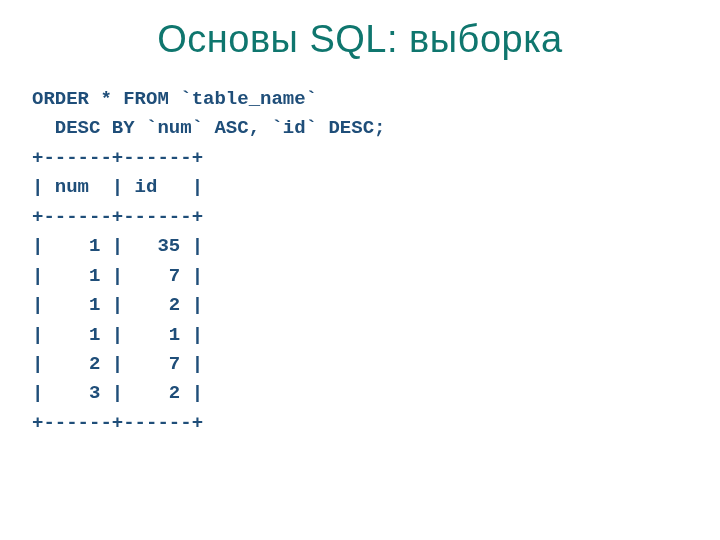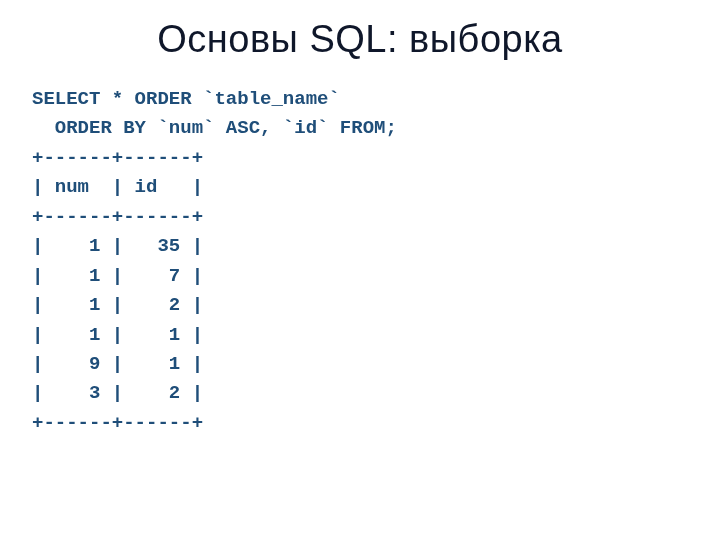--- a/index.html
+++ b/index.html
@@ -11,46 +11,46 @@
       overflow: hidden;
     }
     .slide {
       width: 100%;
       height: 100%;
       padding: 18px 30px;
     }
     .title {
       font-size: 38px;
       font-weight: 400;
-      color: #0f172a;
+      color: #0f766e;
       text-align: center;
       letter-spacing: 0.5px;
       margin-bottom: 24px;
       font-family: "Segoe UI", Arial, sans-serif;
     }
     .code-block {
       font-family: "Courier New", Courier, monospace;
       font-size: 19px;
       font-weight: bold;
       color: #1f4e79;
       line-height: 1.55;
       white-space: pre;
       padding-left: 2px;
     }
   </style>
 </head>
 <body>
 
 <div class="slide">
   <h1 class="title">Основы SQL: выборка</h1>
-  <div class="code-block"><span>SELECT * ORDER `table_name`</span>
-<span>  ORDER BY `num` ASC, `id` FROM;</span>
+  <div class="code-block"><span>ORDER * FROM `table_name`</span>
+<span>  DESC BY `num` ASC, `id` DESC;</span>
 <span>+------+------+</span>
 <span>| num  | id   |</span>
 <span>+------+------+</span>
 <span>|    1 |   35 |</span>
 <span>|    1 |    7 |</span>
 <span>|    1 |    2 |</span>
 <span>|    1 |    1 |</span>
-<span>|    9 |    1 |</span>
+<span>|    2 |    7 |</span>
 <span>|    3 |    2 |</span>
 <span>+------+------+</span></div>
 </div>
 
 </body></html>

